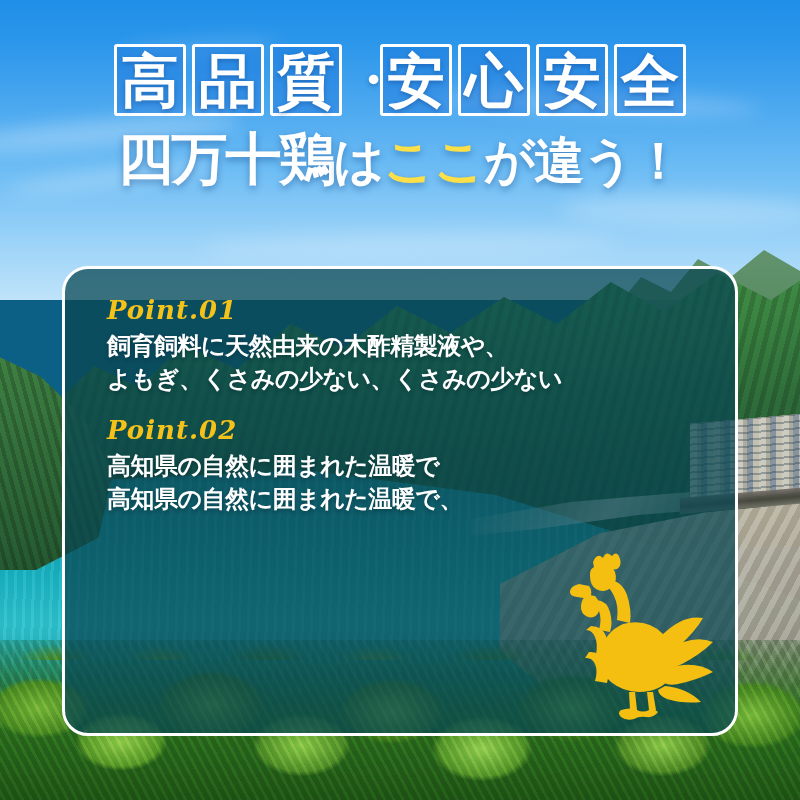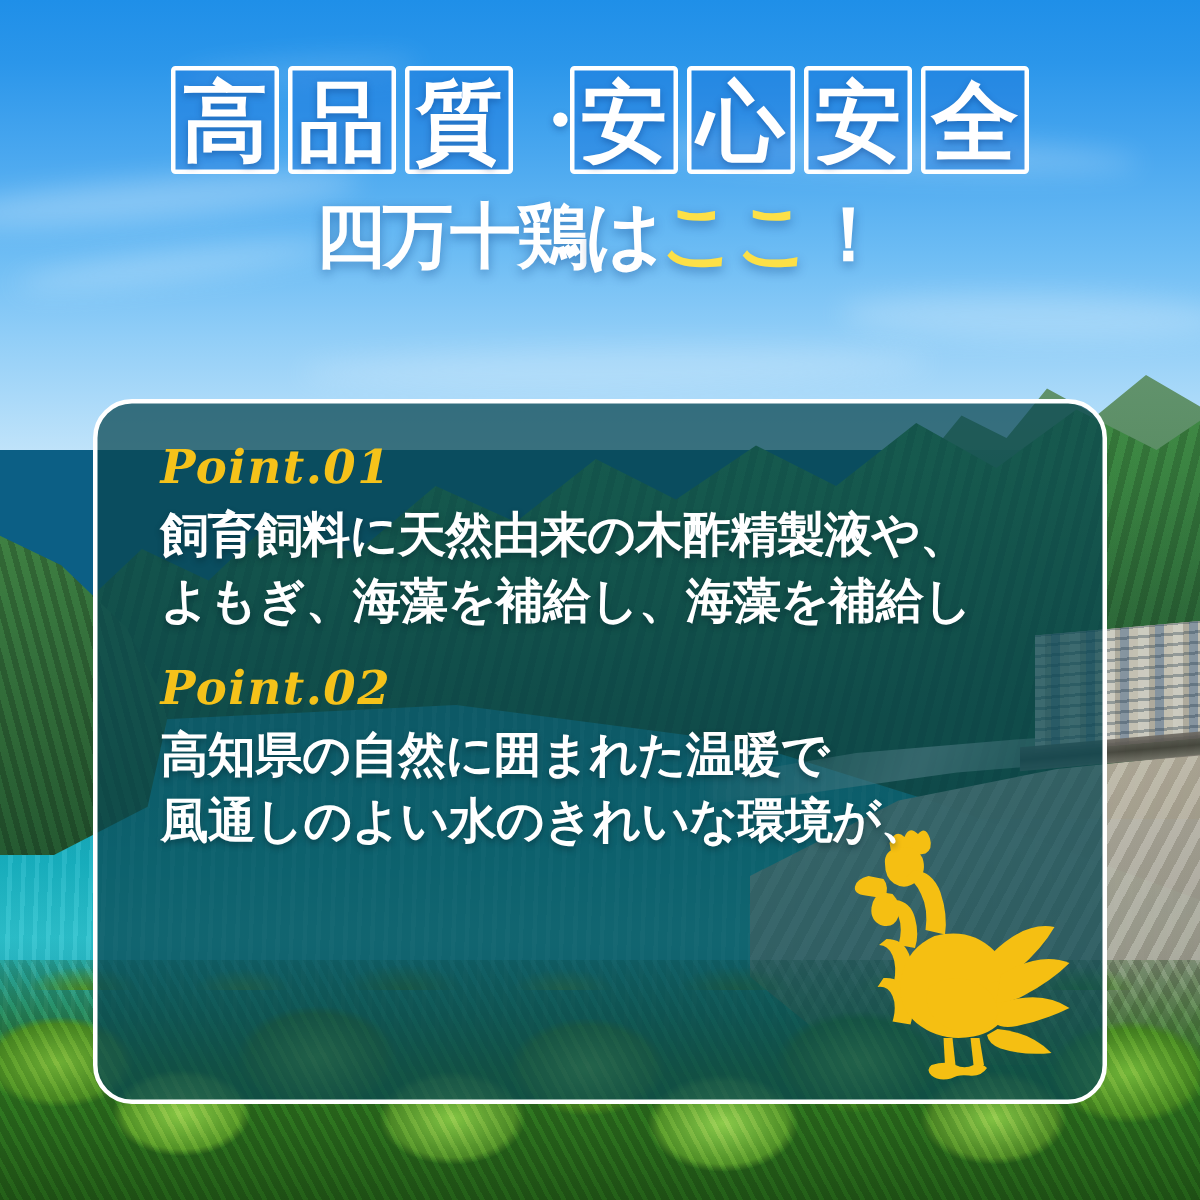--- a/index.html
+++ b/index.html
@@ -243,21 +243,21 @@
     margin-top: 14px;
     display: flex;
     justify-content: center;
     align-items: baseline;
     gap: 0;
     white-space: nowrap;
   }
   .sub-big {
     font-family: "DejaVu Serif", "Liberation Serif", serif;
     font-weight: 700;
-    font-size: 47px;
+    font-size: 56px;
     line-height: 1.02;
     color: #ffffff;
     letter-spacing: -2px;
     text-shadow: 0 3px 7px rgba(0,50,120,.40);
   }
   .sub-small {
     font-family: "DejaVu Serif", "Liberation Serif", serif;
     font-weight: 700;
     font-size: 50px;
     line-height: 1.02;
@@ -283,31 +283,31 @@
   }
 
   .point-block { position: relative; z-index: 3; }
   .point-01 { padding: 28px 0 0 42px; }
   .point-02 { padding: 22px 4px 0 42px; }
 
   .point-label {
     font-family: "DejaVu Serif", "Liberation Serif", serif;
     font-style: italic;
     font-weight: 700;
-    font-size: 31px;
+    font-size: 26px;
     line-height: 1;
     color: #f5c21a;
     letter-spacing: 1px;
     margin-bottom: 6px;
   }
   .point-body {
     font-family: "DejaVu Serif", "Liberation Serif", serif;
     font-weight: 700;
     color: #ffffff;
-    font-size: 32px;
+    font-size: 24px;
     line-height: 1.38;
     letter-spacing: -0.5px;
     text-shadow: 0 2px 4px rgba(0,30,40,.45);
   }
   .point-body div { white-space: nowrap; }
 
   
   .rooster {
     position: absolute;
     right: 18px;
@@ -351,39 +351,40 @@
       <div class="boxed-char">安</div>
       <div class="boxed-char">心</div>
       <div class="boxed-char">安</div>
       <div class="boxed-char">全</div>
     </div>
 
     <div class="subline">
       <span class="sub-big">四万十鶏</span>
       <span class="sub-small">は</span>
       <span class="sub-small sub-accent">ここ</span>
+      <span class="sub-small">が違う</span>
       <span class="sub-small">！</span>
     </div>
   </div>
 
   <div class="panel">
 
     <div class="point-block point-01">
       <div class="point-label">Point.01</div>
       <div class="point-body">
         <div>飼育飼料に天然由来の木酢精製液や、</div>
-        <div>よもぎ、海藻を補給し、海藻を補給し</div>
+        <div>よもぎ、くさみの少ない、くさみの少ない</div>
       </div>
     </div>
 
     <div class="point-block point-02">
       <div class="point-label">Point.02</div>
       <div class="point-body">
         <div>高知県の自然に囲まれた温暖で</div>
-        <div>風通しのよい水のきれいな環境が、</div>
+        <div>高知県の自然に囲まれた温暖で、</div>
       </div>
     </div>
 
     <svg class="rooster" viewBox="0 0 160 185">
       <g fill="#f5bf12">
 
         <path d="M36 22 q4 -10 10 -4 q3 -8 9 -2 q5 -6 8 3 q2 7 -3 10 l-22 4 z"></path>
 
         <path d="M33 36 q-1 -9 9 -11 q12 -2 16 7 q3 9 -3 15 q-8 7 -16 2 q-6 -4 -6 -13 z"></path>
 

